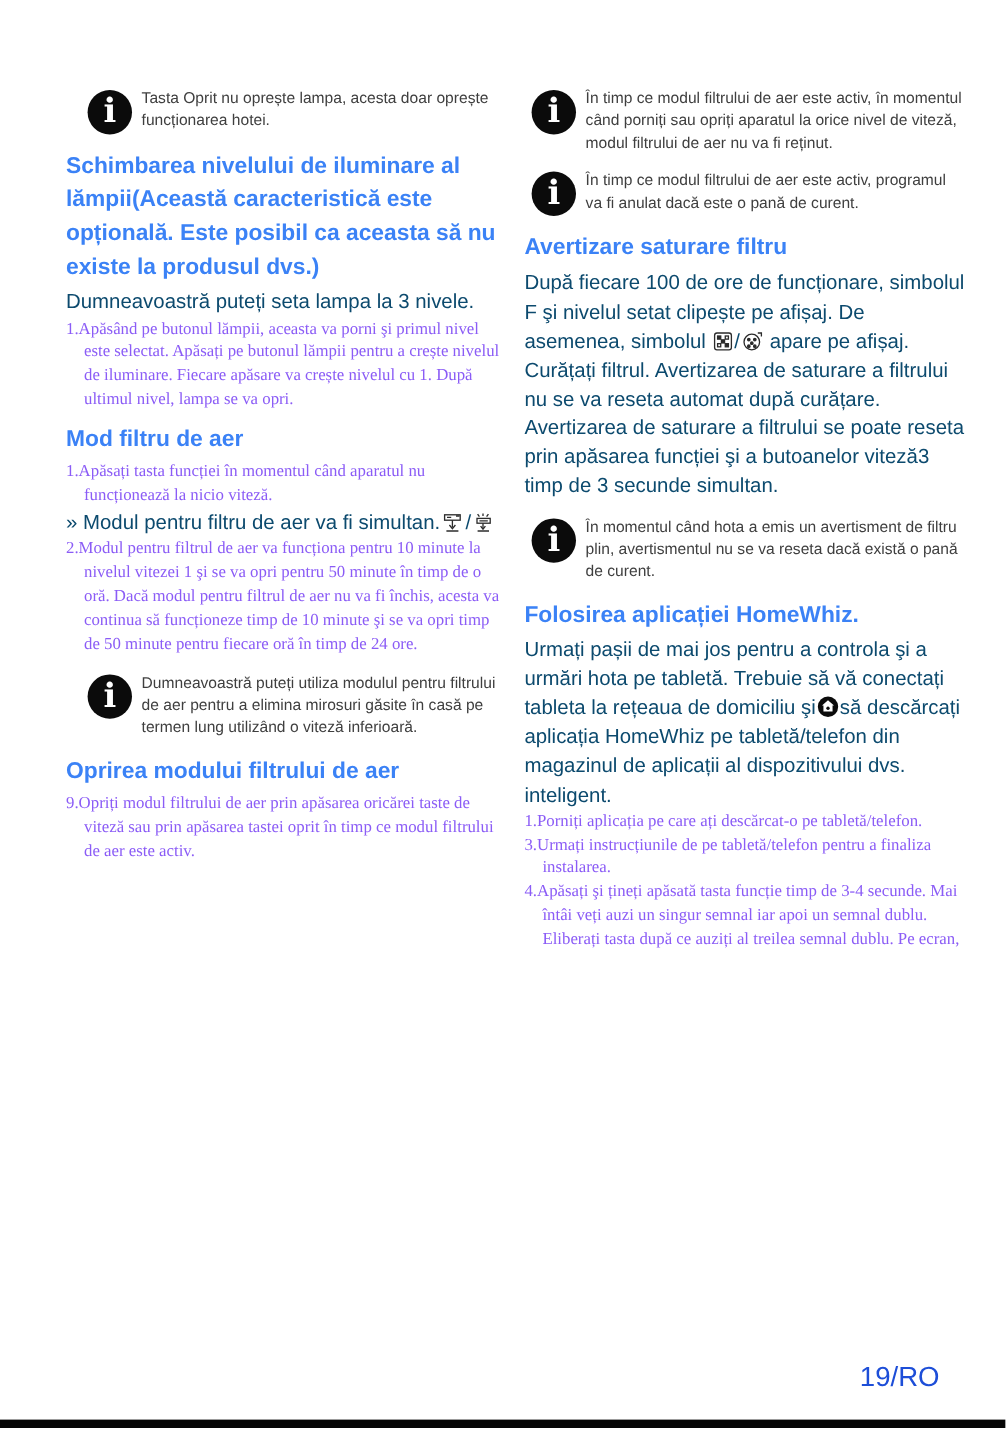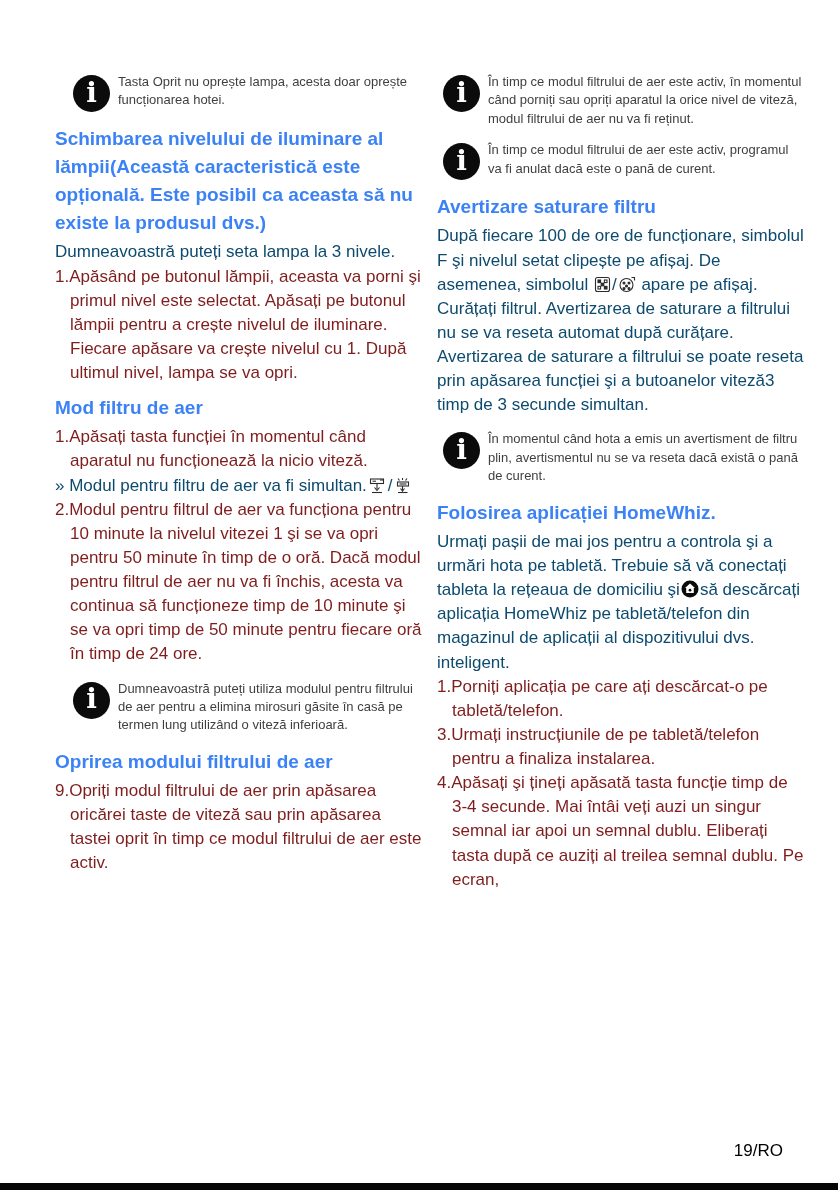--- a/index.html
+++ b/index.html
@@ -12,21 +12,21 @@
     -webkit-font-smoothing: antialiased;
   }
   .columns { display: flex; gap: 14px; padding: 60px 34px 0 55px; }
   .col { width: 368px; flex: none; }
 
   .h {
     font-size: 19px; font-weight: bold; color: #3b82f6;
     line-height: 1.48; margin: 9px 0 3px 0;
   }
   .para { font-size: 17px; line-height: 1.42; color: #0c4a6e; }
-  .li { font-size: 17px; line-height: 1.42; color: #7f1d1d; padding-left: 15px; text-indent: -15px; }
+  .li { font-size: 14px; line-height: 1.42; color: #8b5cf6; padding-left: 15px; text-indent: -15px; font-family: Liberation Serif, serif; }
 
   .note { display: flex; align-items: flex-start; margin: 13px 0 13px 0; }
   .note .icon-col { flex: none; margin: 2px 8px 0 18px; }
   .col-right .note .icon-col { margin-left: 6px; }
   .info-circle {
     width: 37px; height: 37px; border-radius: 50%;
     background: #0b0b0b; color: #ffffff;
     display: flex; align-items: center; justify-content: center;
     font-family: "DejaVu Serif", serif; font-weight: bold;
     font-size: 28px; line-height: 1; padding-bottom: 2px;
@@ -34,21 +34,21 @@
   .note .note-text { flex: 1; font-size: 13px; line-height: 1.42; color: #3f3f3f; }
 
   .mini-icon { vertical-align: -3px; margin: 0 1px; }
   .mini-icon path, .mini-icon rect, .mini-icon circle, .mini-icon line, .mini-icon polyline, .mini-icon polygon {
     stroke: #2b2b2b;
   }
   .homewhiz-circle { vertical-align: -3px; margin: 0 1px; }
 
   .footer-pagenum {
     position: absolute; right: 55px; bottom: 30px;
-    font-size: 17px; color: #000000;
+    font-size: 23px; color: #1d4ed8;
   }
   .bottom-bar {
     position: absolute; left: 0; bottom: 1px;
     width: 838px; height: 7px; background: #060606;
   }
 </style>
 </head>
 <body>
 
 <div class="columns">

